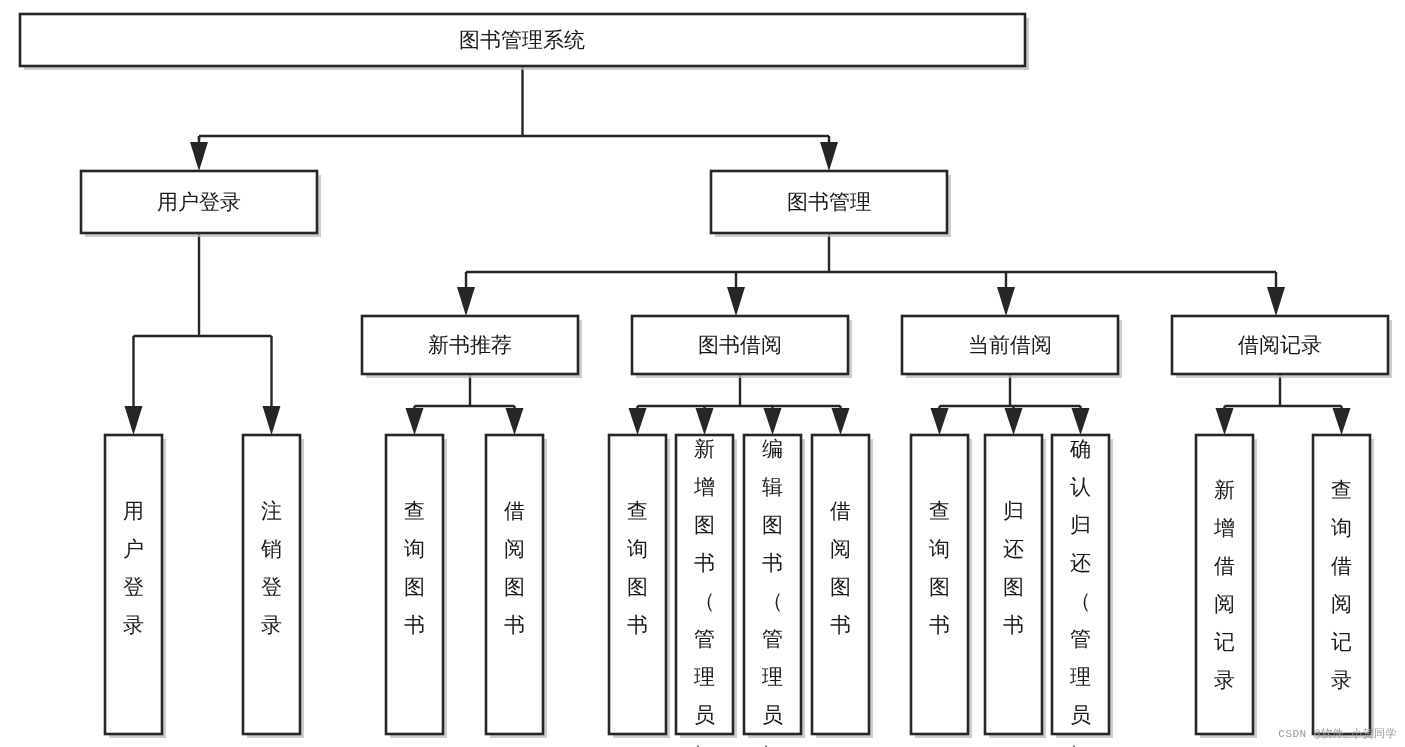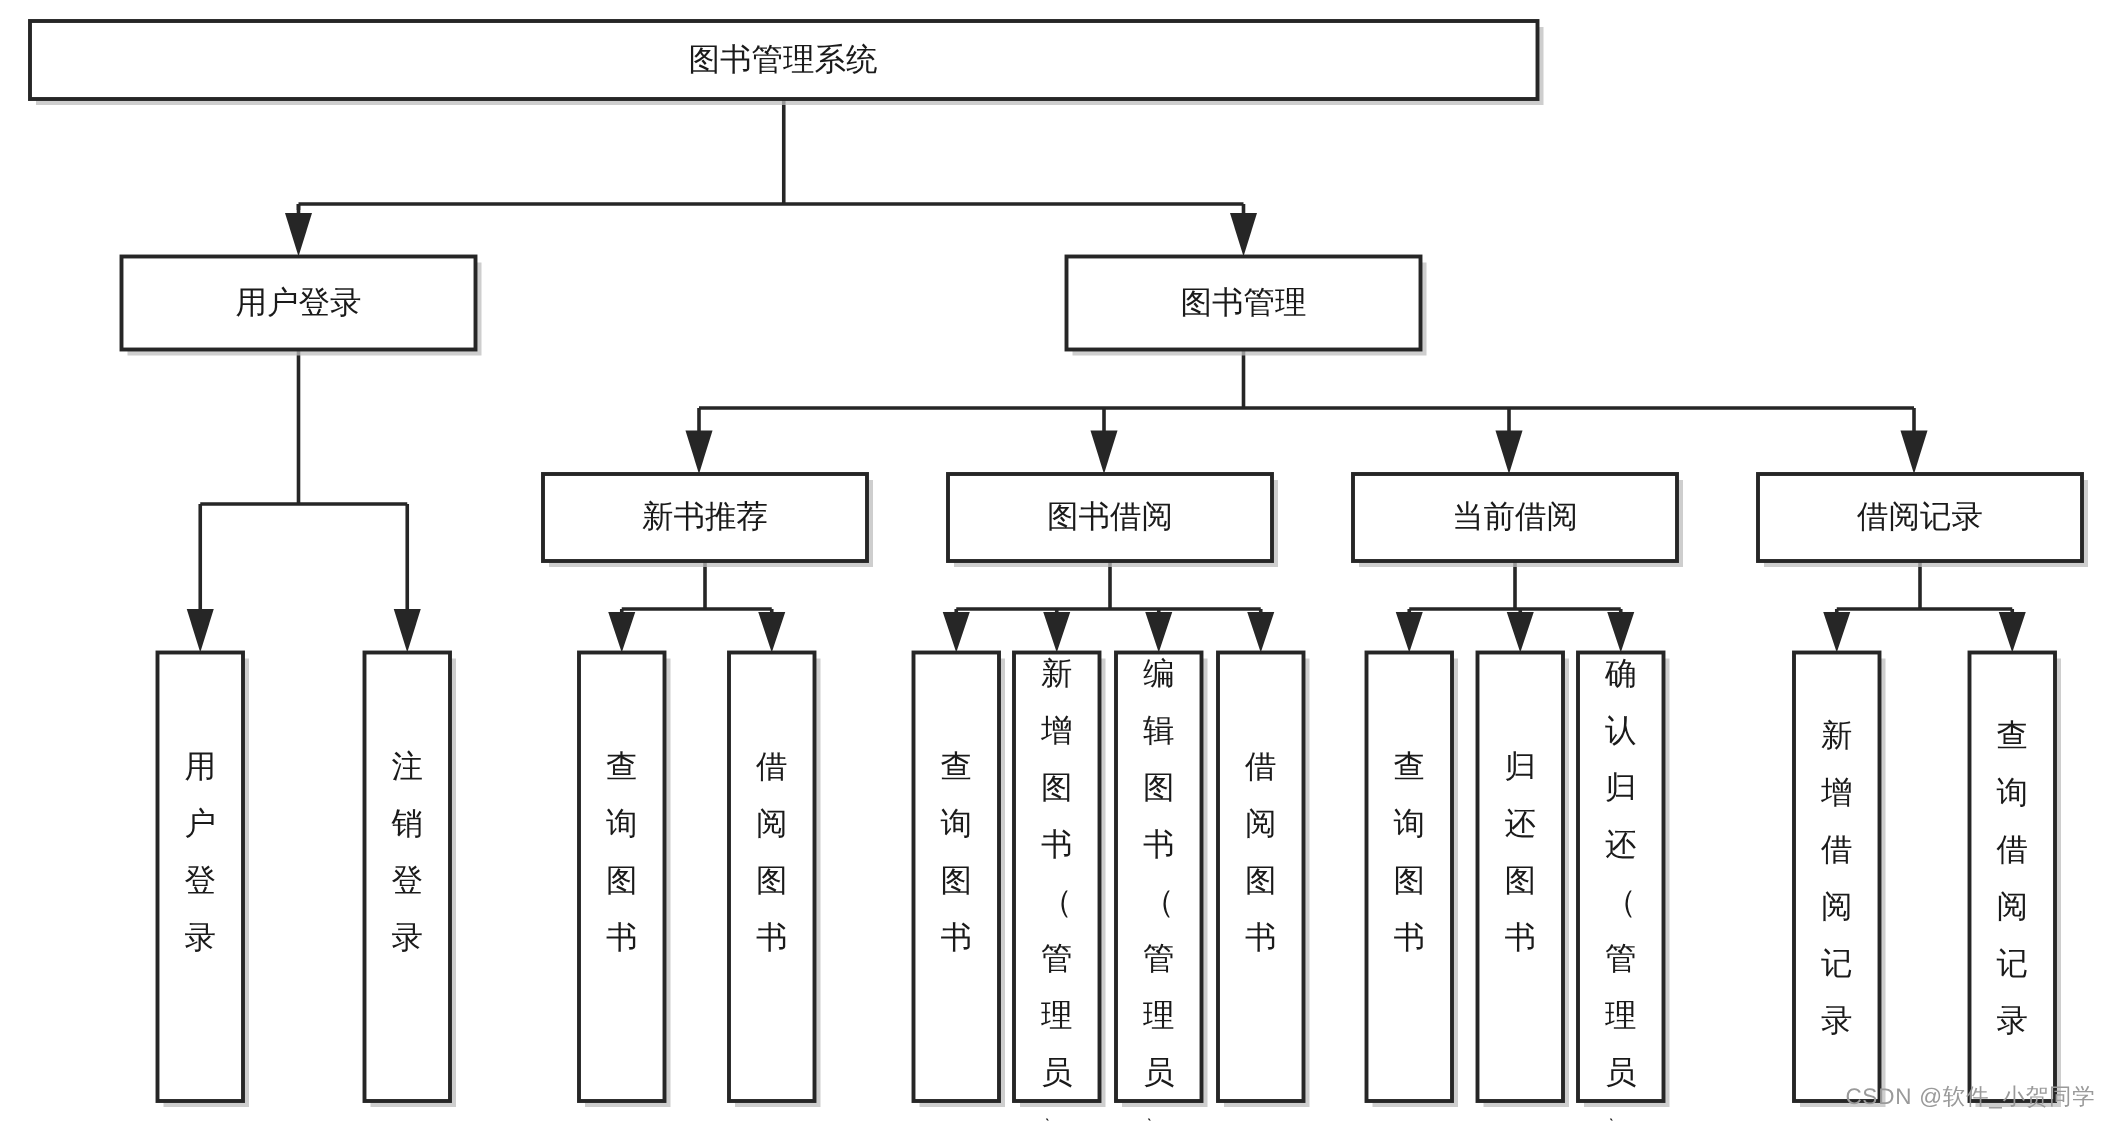--- a/index.html
+++ b/index.html
@@ -51,22 +51,22 @@
     stroke-linecap: butt;
   }
   .arrow-head {
     fill: #262626;
     stroke: none;
   }
   .watermark {
     position: absolute;
     right: 8px;
     bottom: 6px;
-    font-family: Liberation Sans, sans-serif;
-    font-size: 15px;
+    font-family: Liberation Mono, monospace;
+    font-size: 11px;
     color: #9a9a9a;
     letter-spacing: 0.5px;
     white-space: nowrap;
     pointer-events: none;
   }
 </style>
 </head>
 <body>
 
 <svg id="diagram" viewBox="0 0 1405 747">

